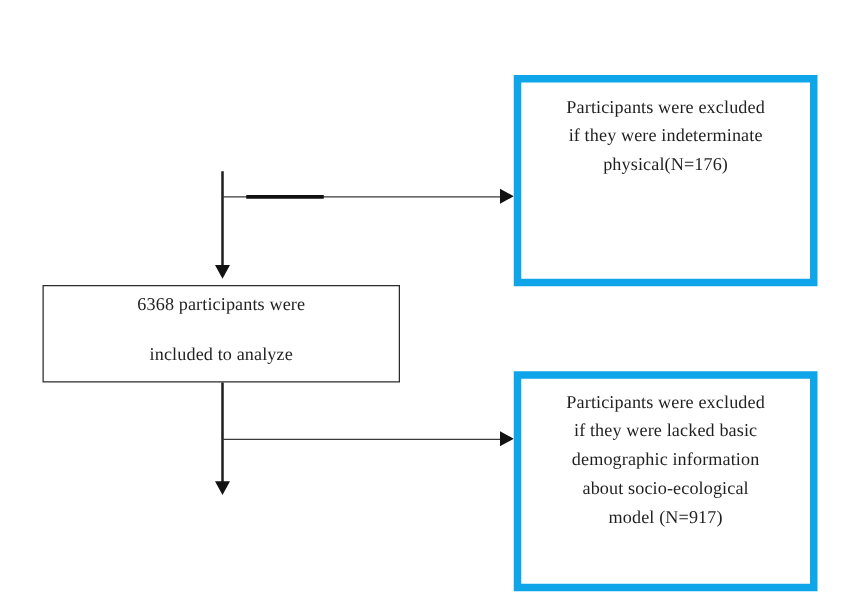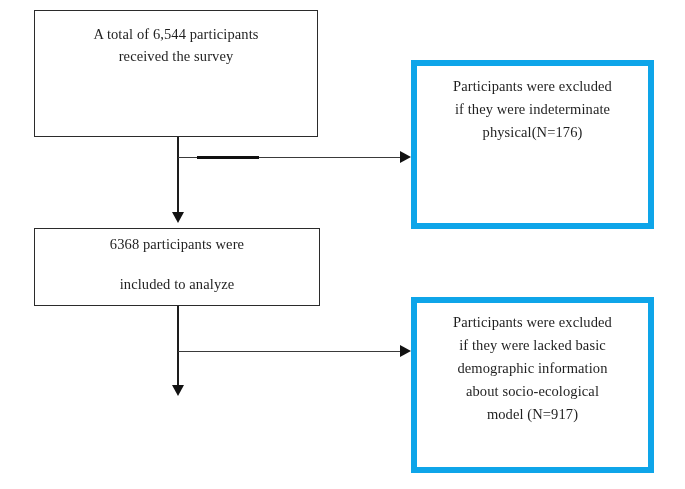--- a/index.html
+++ b/index.html
@@ -97,24 +97,20 @@
   #conn2-arrow   { left: 172px; top: 385px; }
   
   #conn2b-hline  { left: 178px; top: 351px; width: 226px; }
   #conn2b-arrow  { left: 400px; top: 345px; }
 </style>
 </head>
 <body>
 
 <div id="canvas">
 
-  <div class="box" id="box-total">
-    <div class="box-text" id="box-total-text">A total of 6,544 participants
-received the survey</div>
-  </div>
 
   <div class="vline" id="conn1-vline"></div>
   <div class="arrow-down" id="conn1-arrow"></div>
 
   <div class="hline" id="conn1b-hline"></div>
   <div class="hline heavy" id="conn1b-heavy"></div>
   <div class="arrow-right" id="conn1b-arrow"></div>
 
   <div class="box thick" id="box-excluded-1">
     <div class="box-text" id="box-excluded-1-text">Participants were excluded

